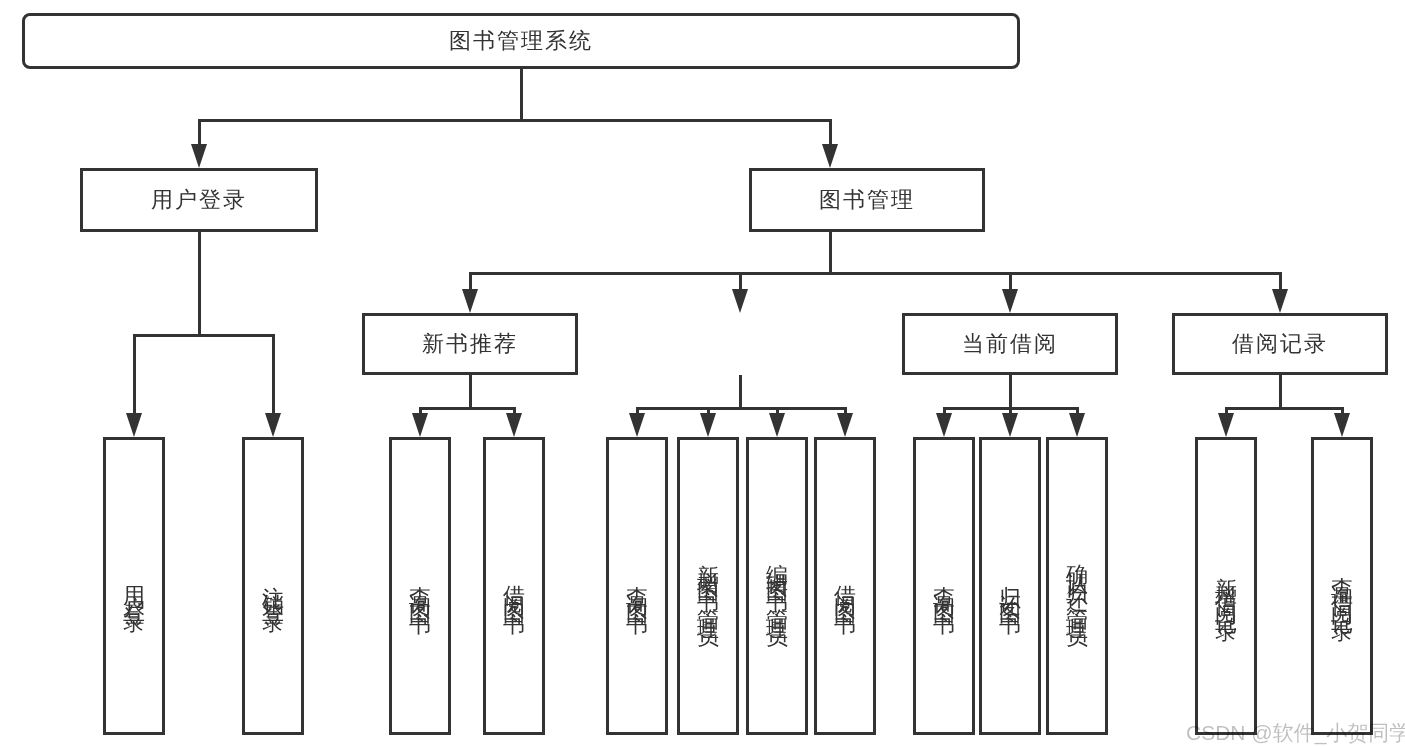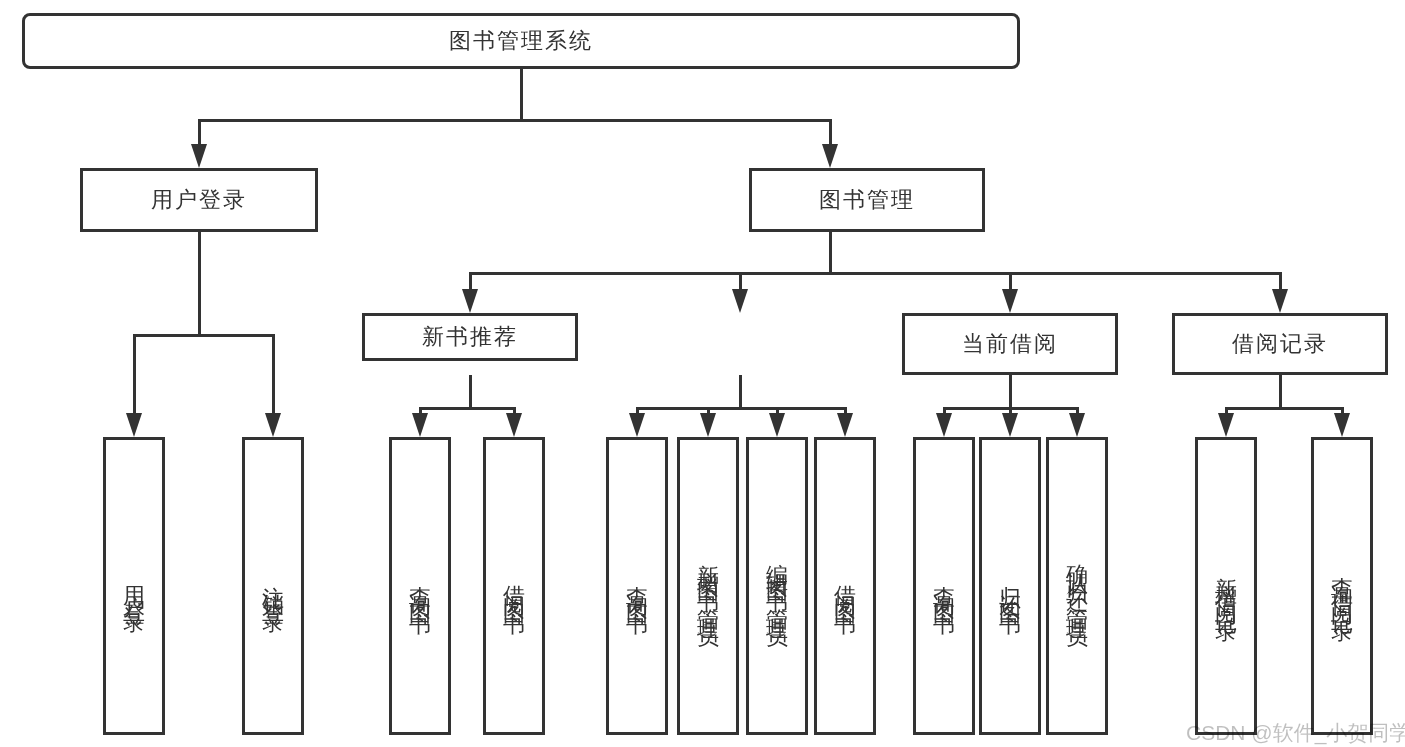--- a/index.html
+++ b/index.html
@@ -80,21 +80,21 @@
   <div class="hline" style="left:469px;top:272px;width:813px;"></div>
   <div class="vline" style="left:469px;top:272px;height:19px;"></div>
   <div class="arrow" style="left:462px;top:289px;"></div>
   <div class="vline" style="left:739px;top:272px;height:19px;"></div>
   <div class="arrow" style="left:732px;top:289px;"></div>
   <div class="vline" style="left:1009px;top:272px;height:19px;"></div>
   <div class="arrow" style="left:1002px;top:289px;"></div>
   <div class="vline" style="left:1279px;top:272px;height:19px;"></div>
   <div class="arrow" style="left:1272px;top:289px;"></div>
 
-  <div class="node" style="left:362px;top:313px;width:216px;height:48px;justify-content:center;">
+  <div class="node" style="left:362px;top:313px;width:216px;height:62px;justify-content:center;">
     <span>新书推荐</span>
   </div>
   <div class="node" style="left:902px;top:313px;width:216px;height:62px;">
     <span>当前借阅</span>
   </div>
   <div class="node" style="left:1172px;top:313px;width:216px;height:62px;">
     <span>借阅记录</span>
   </div>
 
   <div class="vline" style="left:469px;top:375px;height:34px;"></div>

